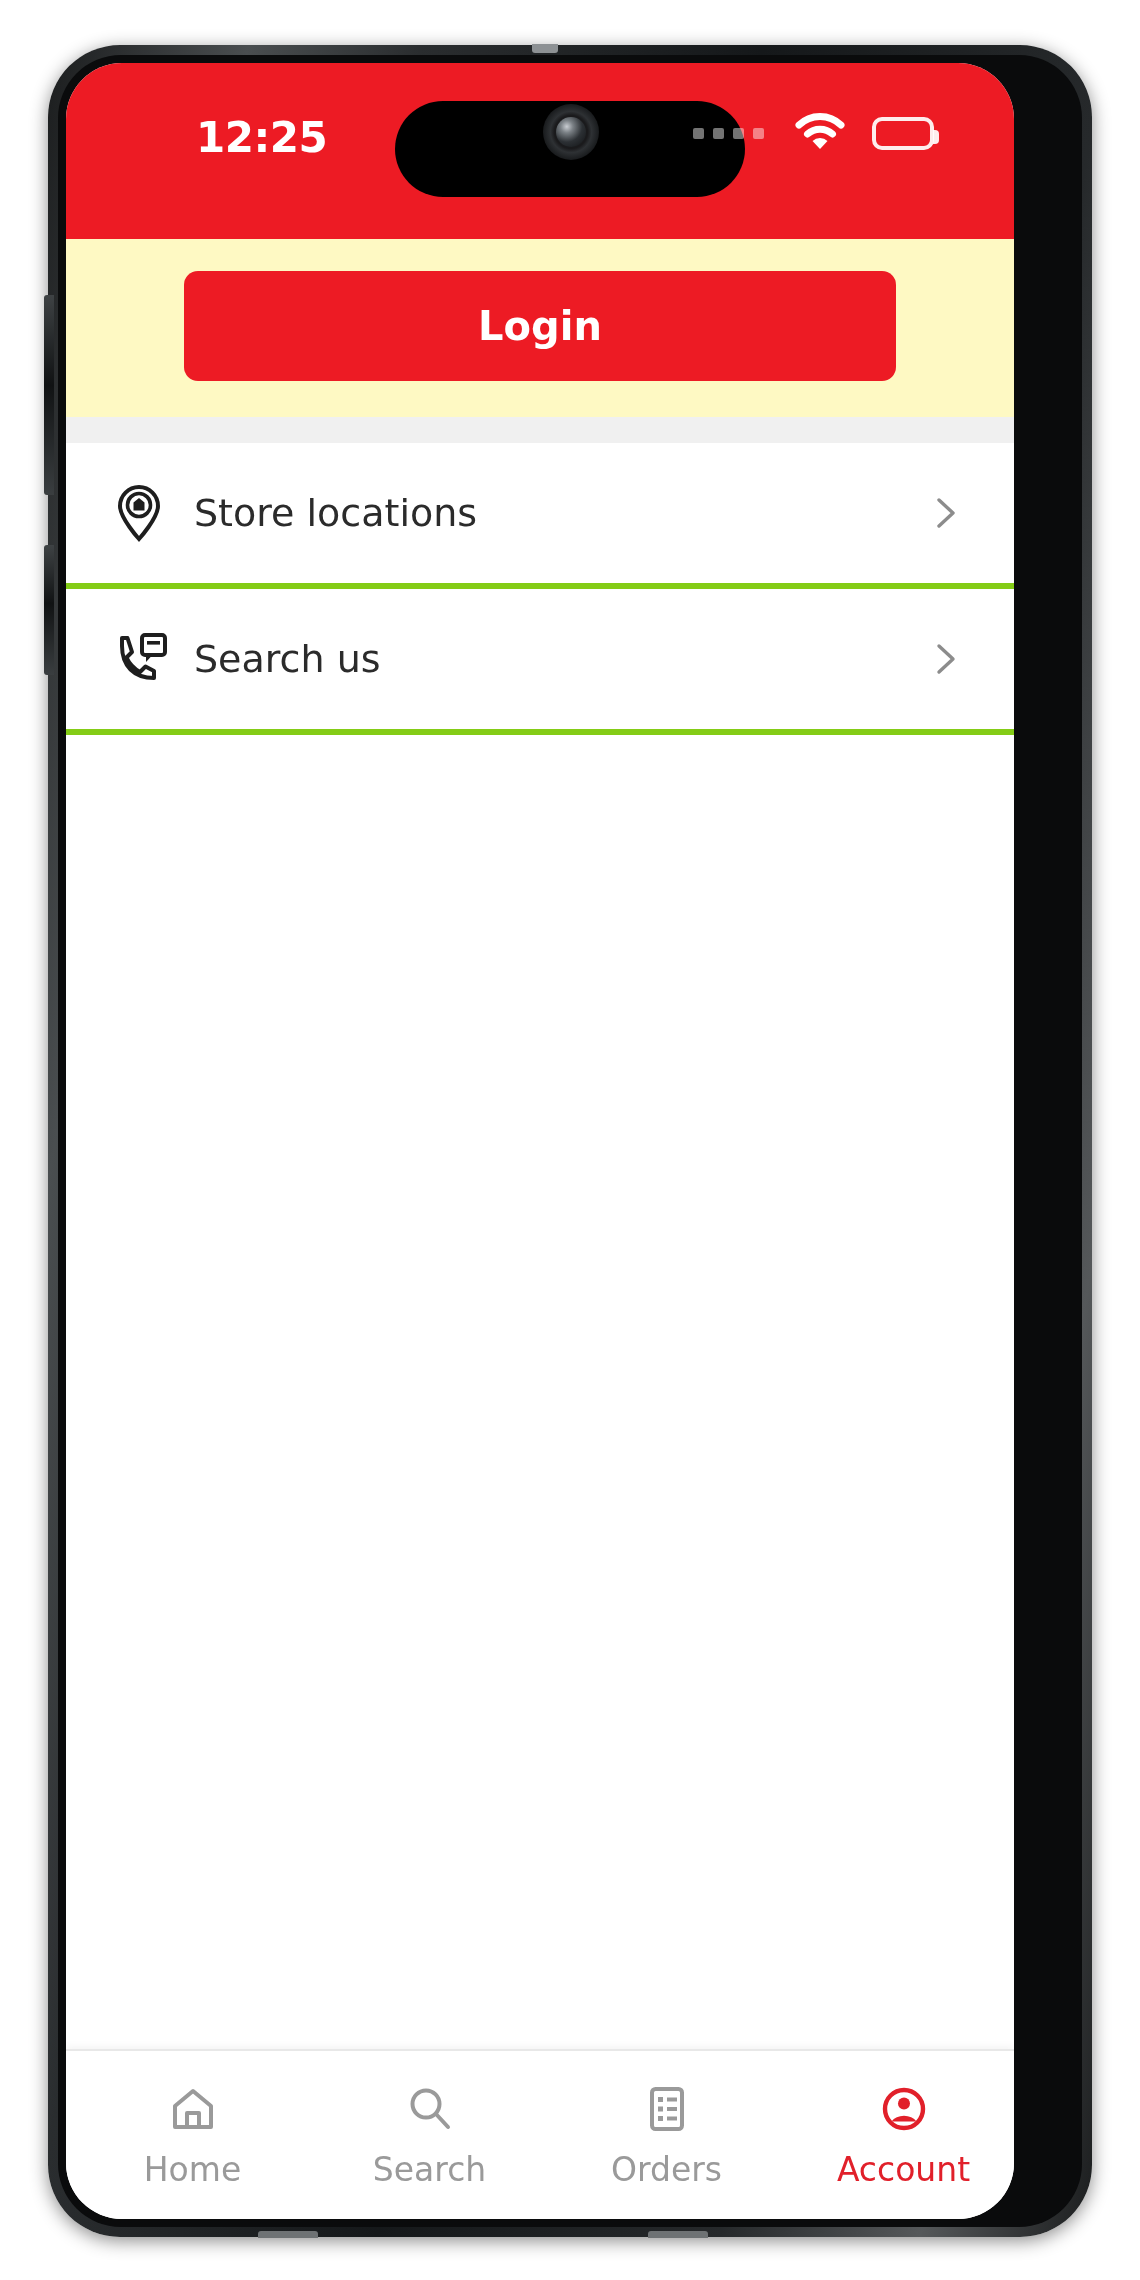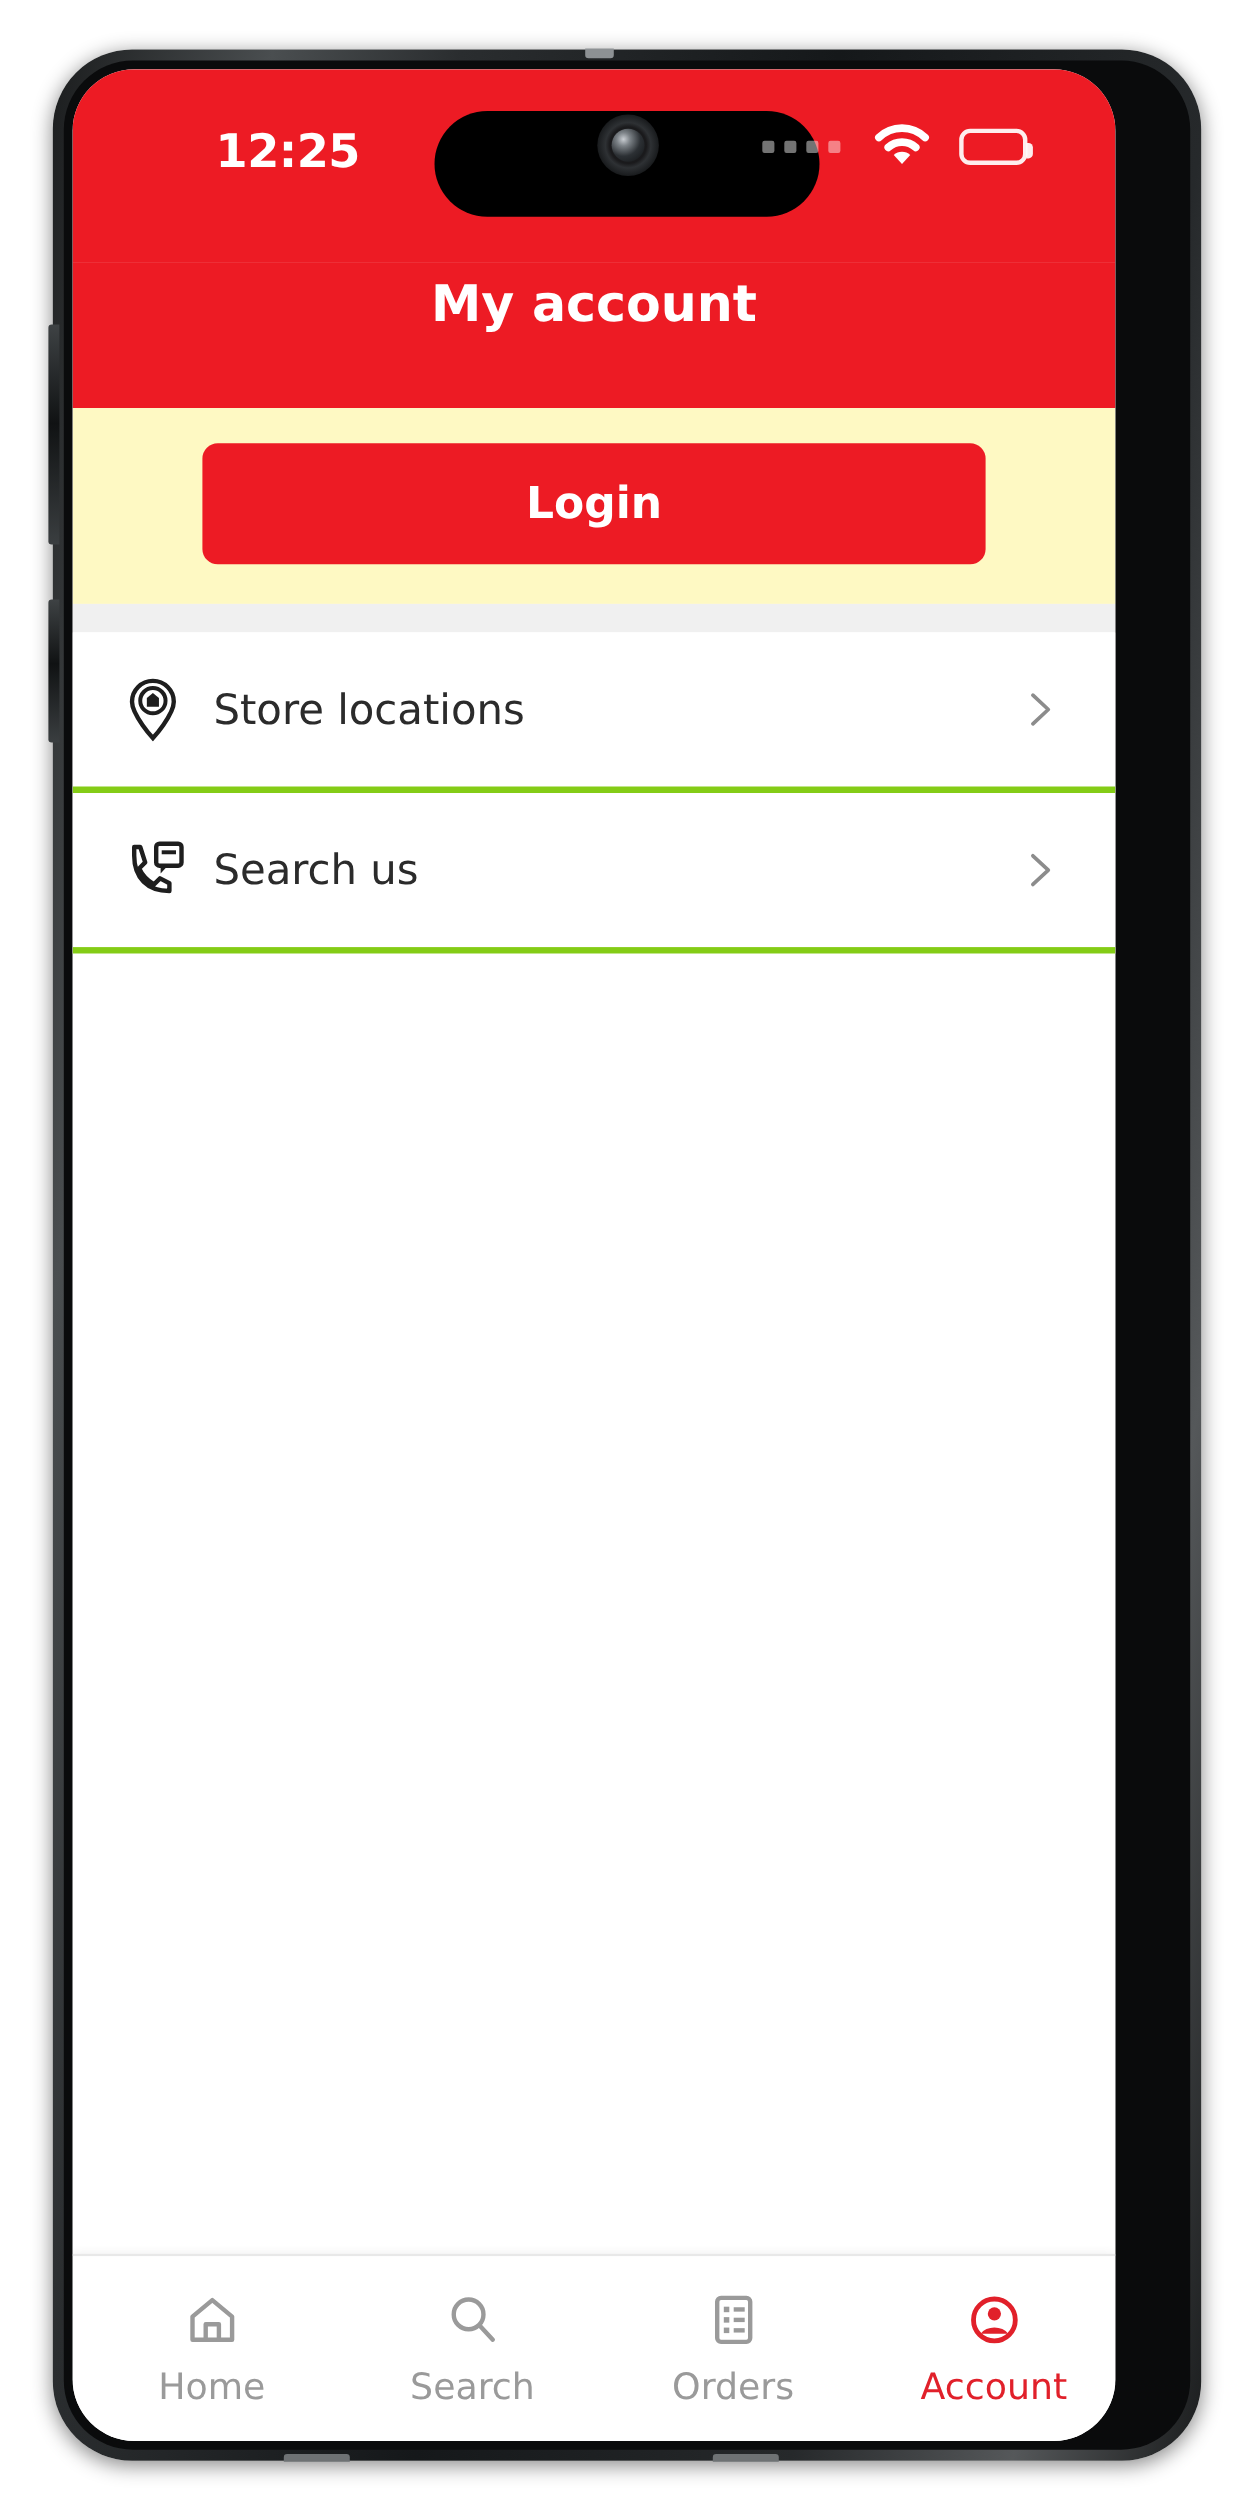--- a/index.html
+++ b/index.html
@@ -342,23 +342,20 @@
         </span>
         <span class="battery-shell">
           <span class="battery-fill"></span>
           <span class="battery-cap"></span>
         </span>
       </div>
     </div>
 
     <div id="screen-body">
 
-      <div id="app-header">
-        <div id="page-title">My account</div>
-      </div>
 
       <div id="login-section">
         <button id="login-button">Login</button>
       </div>
 
       <div id="section-divider"></div>
 
       <div id="menu-list">
 
         <div class="menu-row">

